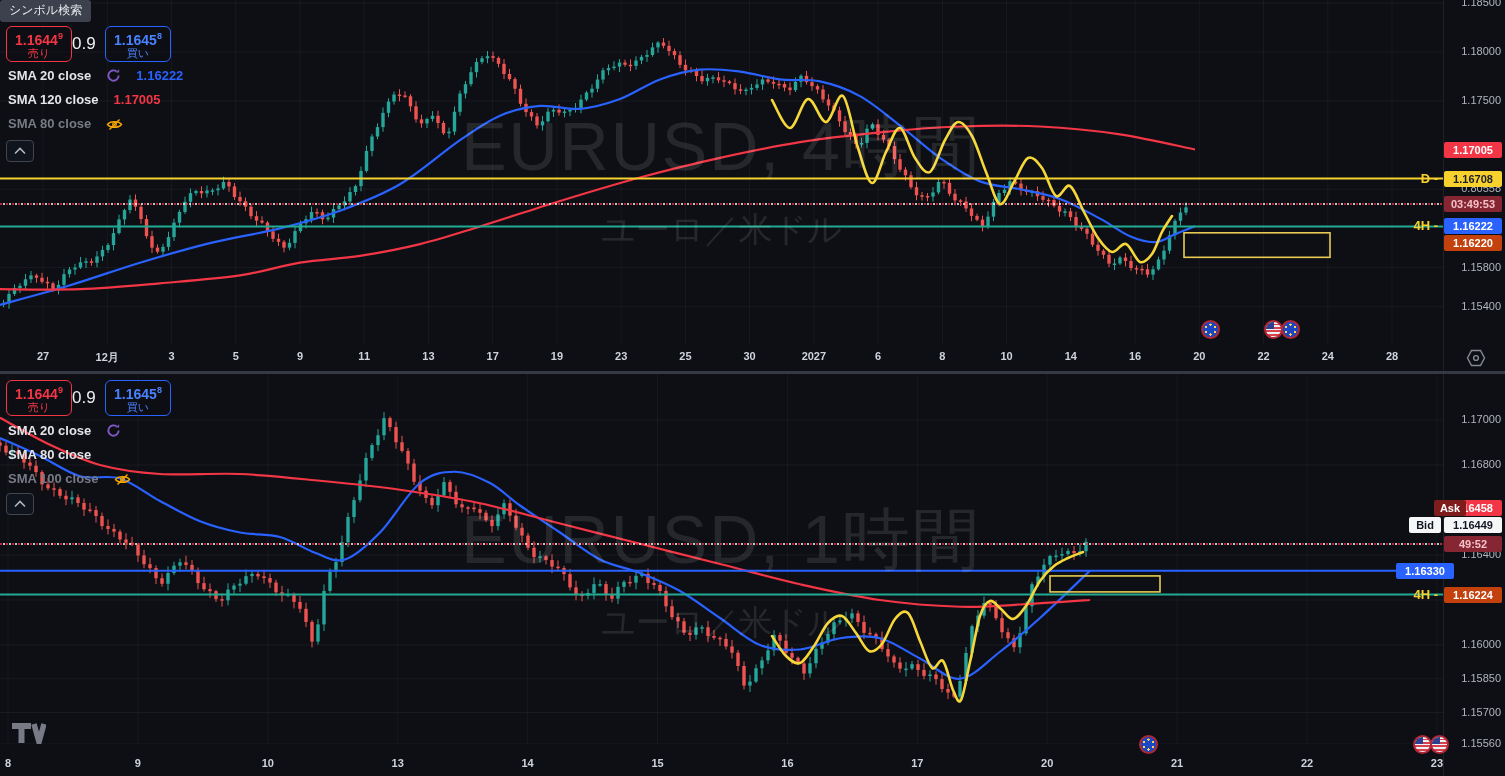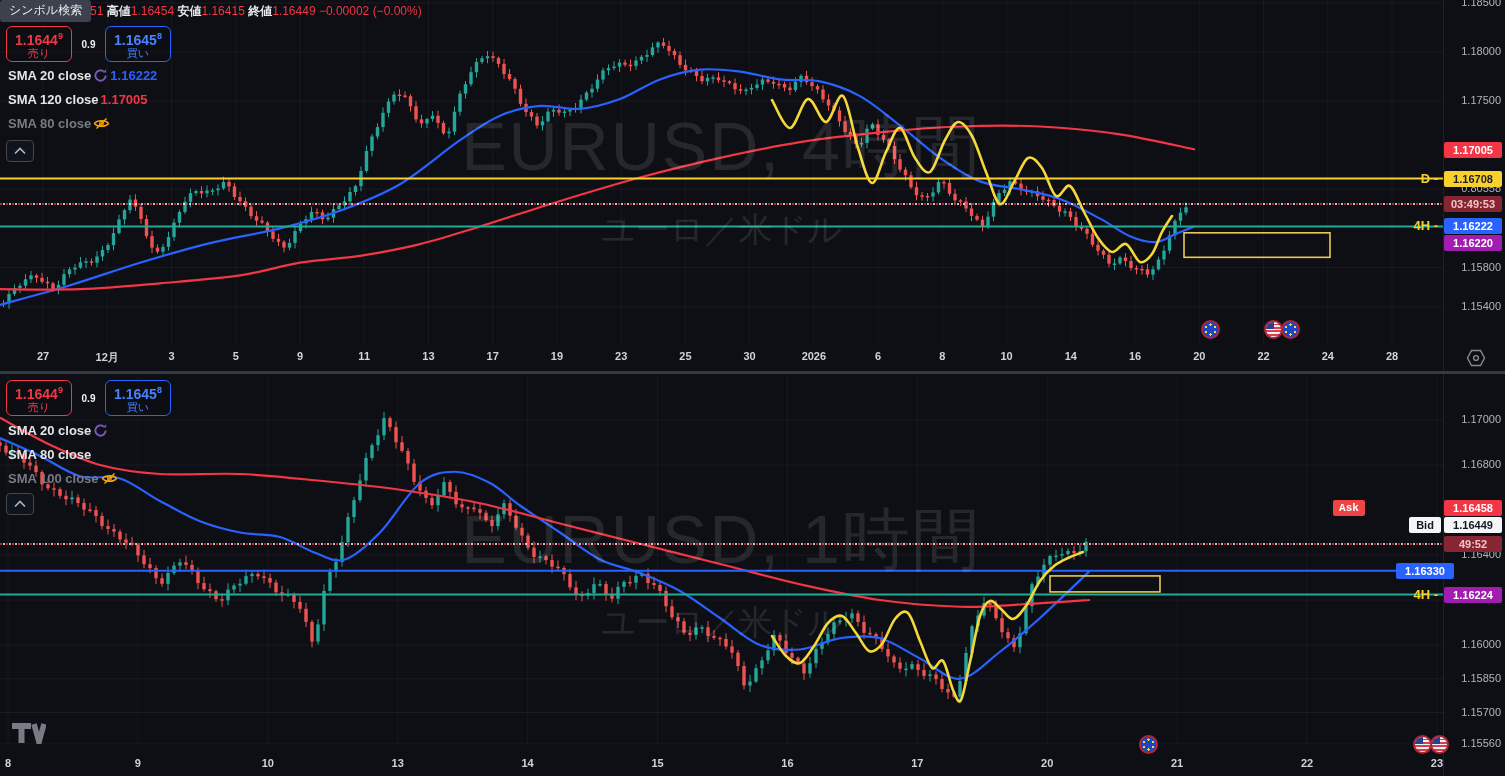--- a/index.html
+++ b/index.html
@@ -13,41 +13,41 @@
   .wm .l1{font-size:68px;font-weight:500;letter-spacing:2px;line-height:1;}
   .wm .l2{font-size:34px;font-weight:500;margin-top:27px;}
   
   .plabel{position:absolute;left:1443px;width:58px;text-align:right;font-size:11px;color:#b2b5be;z-index:1;}
   .badge{position:absolute;width:58px;height:16px;line-height:16px;text-align:center;font-size:11px;
          font-weight:700;border-radius:2px;z-index:3;}
   .badge.red{background:#f23645;color:#fff;}
   .badge.darkred{background:#862633;color:#f4c2c7;}
   .badge.yellow{background:#f8d12f;color:#1b1f27;}
   .badge.blue{background:#2962ff;color:#fff;}
-  .badge.teal{background:#a21caf;color:#fff;}
+  .badge.teal{background:#c2410c;color:#fff;}
   .badge.white{background:#f5f6f8;color:#131722;}
   .chip{position:absolute;width:32px;height:16px;line-height:16px;text-align:center;font-size:11px;
         font-weight:700;border-radius:2px;z-index:3;}
   .ltag{position:absolute;font-size:13px;font-weight:700;z-index:2;text-align:right;width:40px;}
   .tick{position:absolute;font-size:11px;font-weight:600;color:#cfd3dc;transform:translateX(-50%);z-index:1;}
   .sym-chip{position:absolute;left:0;top:0;background:#3c414d;color:#e8e9ec;font-size:12px;
             padding:2px 9px 3px;border-radius:3px;z-index:7;white-space:nowrap;}
   .ohlc{position:absolute;left:90px;top:3px;font-size:12px;white-space:nowrap;z-index:6;color:#e6e8ec;}
   .ohlc b{font-weight:700;}
   .val-red{color:#f23645;}
   .trade-row{position:absolute;display:flex;align-items:center;z-index:6;}
   .tbtn{width:64px;height:34px;border-radius:6px;background:rgba(12,14,19,0.5);display:flex;
         flex-direction:column;align-items:center;justify-content:center;cursor:pointer;}
   .tbtn .p{font-size:14px;font-weight:700;line-height:15px;}
   .tbtn .p sup{font-size:9px;}
   .tbtn .l{font-size:11px;line-height:12px;}
   .tbtn.sell{border:1.5px solid #f23645;color:#f23645;}
   .tbtn.buy{border:1.5px solid #2962ff;color:#4a82ff;}
-  .spread{width:33px;text-align:center;font-size:10px;font-weight:700;color:#eef0f3;}
-  .ind-row{position:absolute;display:flex;align-items:center;gap:2px;font-size:13px;font-weight:700;
+  .spread{width:33px;text-align:left;font-size:17px;font-weight:400;color:#eef0f3;}
+  .ind-row{position:absolute;display:flex;align-items:flex-end;gap:15px;font-size:13px;font-weight:700;
            color:#e3e5e9;white-space:nowrap;z-index:6;cursor:pointer;}
   .ind-row.dim{color:#787b86;}
   .ind-val{font-weight:700;}
   .collapse-btn{position:absolute;left:6px;width:26px;height:20px;border:1px solid #40454f;border-radius:4px;
            background:rgba(19,23,34,0.65);display:flex;align-items:center;justify-content:center;z-index:6;cursor:pointer;}
   
   .flag{position:absolute;width:15px;height:15px;border-radius:50%;border:2px solid #ad2735;overflow:hidden;z-index:4;}
   .flag.eu{background:#1c47c4;
      background-image:radial-gradient(circle 1.2px at 50% 18%,#ffd34d 1.1px,transparent 1.3px),
        radial-gradient(circle 1.2px at 80% 35%,#ffd34d 1.1px,transparent 1.3px),
@@ -960,21 +960,21 @@
       <div class="tick" style="top: 350px; left: 171.48px;">3</div>
       <div class="tick" style="top: 350px; left: 235.72px;">5</div>
       <div class="tick" style="top: 350px; left: 299.96px;">9</div>
       <div class="tick" style="top: 350px; left: 364.2px;">11</div>
       <div class="tick" style="top: 350px; left: 428.44px;">13</div>
       <div class="tick" style="top: 350px; left: 492.68px;">17</div>
       <div class="tick" style="top: 350px; left: 556.92px;">19</div>
       <div class="tick" style="top: 350px; left: 621.16px;">23</div>
       <div class="tick" style="top: 350px; left: 685.4px;">25</div>
       <div class="tick" style="top: 350px; left: 749.64px;">30</div>
-      <div class="tick" style="top: 350px; left: 813.88px;">2026</div>
+      <div class="tick" style="top: 350px; left: 813.88px;">2027</div>
       <div class="tick" style="top: 350px; left: 878.12px;">6</div>
       <div class="tick" style="top: 350px; left: 942.36px;">8</div>
       <div class="tick" style="top: 350px; left: 1006.6px;">10</div>
       <div class="tick" style="top: 350px; left: 1070.84px;">14</div>
       <div class="tick" style="top: 350px; left: 1135.08px;">16</div>
       <div class="tick" style="top: 350px; left: 1199.32px;">20</div>
       <div class="tick" style="top: 350px; left: 1263.56px;">22</div>
       <div class="tick" style="top: 350px; left: 1327.8px;">24</div>
       <div class="tick" style="top: 350px; left: 1392.04px;">28</div>
       <div class="flag eu" style="top: 320px; left: 1201px; z-index: 4;"></div>
@@ -984,21 +984,21 @@
       <div class="flag eu" style="top: 320px; left: 1281px; z-index: 3;"></div>
       <div class="plabel" style="top: 413px;">1.17000</div>
       <div class="plabel" style="top: 458px;">1.16800</div>
       <div class="plabel" style="top: 548px;">1.16400</div>
       <div class="plabel" style="top: 593px;">1.16200</div>
       <div class="plabel" style="top: 638px;">1.16000</div>
       <div class="plabel" style="top: 671.75px;">1.15850</div>
       <div class="plabel" style="top: 705.5px;">1.15700</div>
       <div class="plabel" style="top: 737px;">1.15560</div>
       <div class="badge red" style="top: 499.975px; left: 1444px;">1.16458</div>
-      <div class="chip" style="top: 499.975px; left: 1333px; background: #ef4444; color: rgb(255, 255, 255); font-family: Liberation Mono, monospace;">Ask</div>
+      <div class="chip" style="top: 499.975px; left: 1434px; background: #7f1d1d; color: rgb(255, 255, 255);">Ask</div>
       <div class="badge white" style="top: 516.975px; left: 1444px;">1.16449</div>
       <div class="chip" style="top: 516.975px; left: 1409px; background: rgb(245, 246, 248); color: rgb(19, 23, 34);">Bid</div>
       <div class="badge darkred" style="top: 535.975px; left: 1444px;">49:52</div>
       <div class="badge blue" style="top: 562.75px; left: 1396px;">1.16330</div>
       <div class="badge teal" style="top: 586.6px; left: 1444px;">1.16224</div>
       <div class="ltag" style="top: 562.75px; left: 1398px; color: rgb(74, 130, 255);">1H -</div>
       <div class="ltag" style="top: 586.6px; left: 1398px; color: rgb(248, 209, 47);">4H -</div>
       <div class="tick" style="top: 757px; left: 8px;">8</div>
       <div class="tick" style="top: 757px; left: 137.9px;">9</div>
       <div class="tick" style="top: 757px; left: 267.8px;">10</div>
@@ -1016,21 +1016,20 @@
         <div class="canton"></div>
       </div>
       <div class="flag us" style="top: 735px; left: 1430px; z-index: 3;">
         <div class="canton"></div>
       </div>
     </div>
   <div class="axis-sep"></div>
   <div class="divider"></div>
 
   <div class="sym-chip">シンボル検索</div>
-  <div class="ohlc" id="ohlc0"><span class="val-red">51</span> <b>高値</b><span class="val-red">1.16454</span> <b>安値</b><span class="val-red">1.16415</span> <b>終値</b><span class="val-red">1.16449</span> <span class="val-red">−0.00002 (−0.00%)</span></div>
 
   <div class="trade-row" style="left:6px;top:26px;">
     <div class="tbtn sell">
       <div class="p"><span>1.1644</span><sup>9</sup></div>
       <div class="l">売り</div>
     </div>
     <div class="spread">0.9</div>
     <div class="tbtn buy">
       <div class="p"><span>1.1645</span><sup>8</sup></div>
       <div class="l">買い</div>

